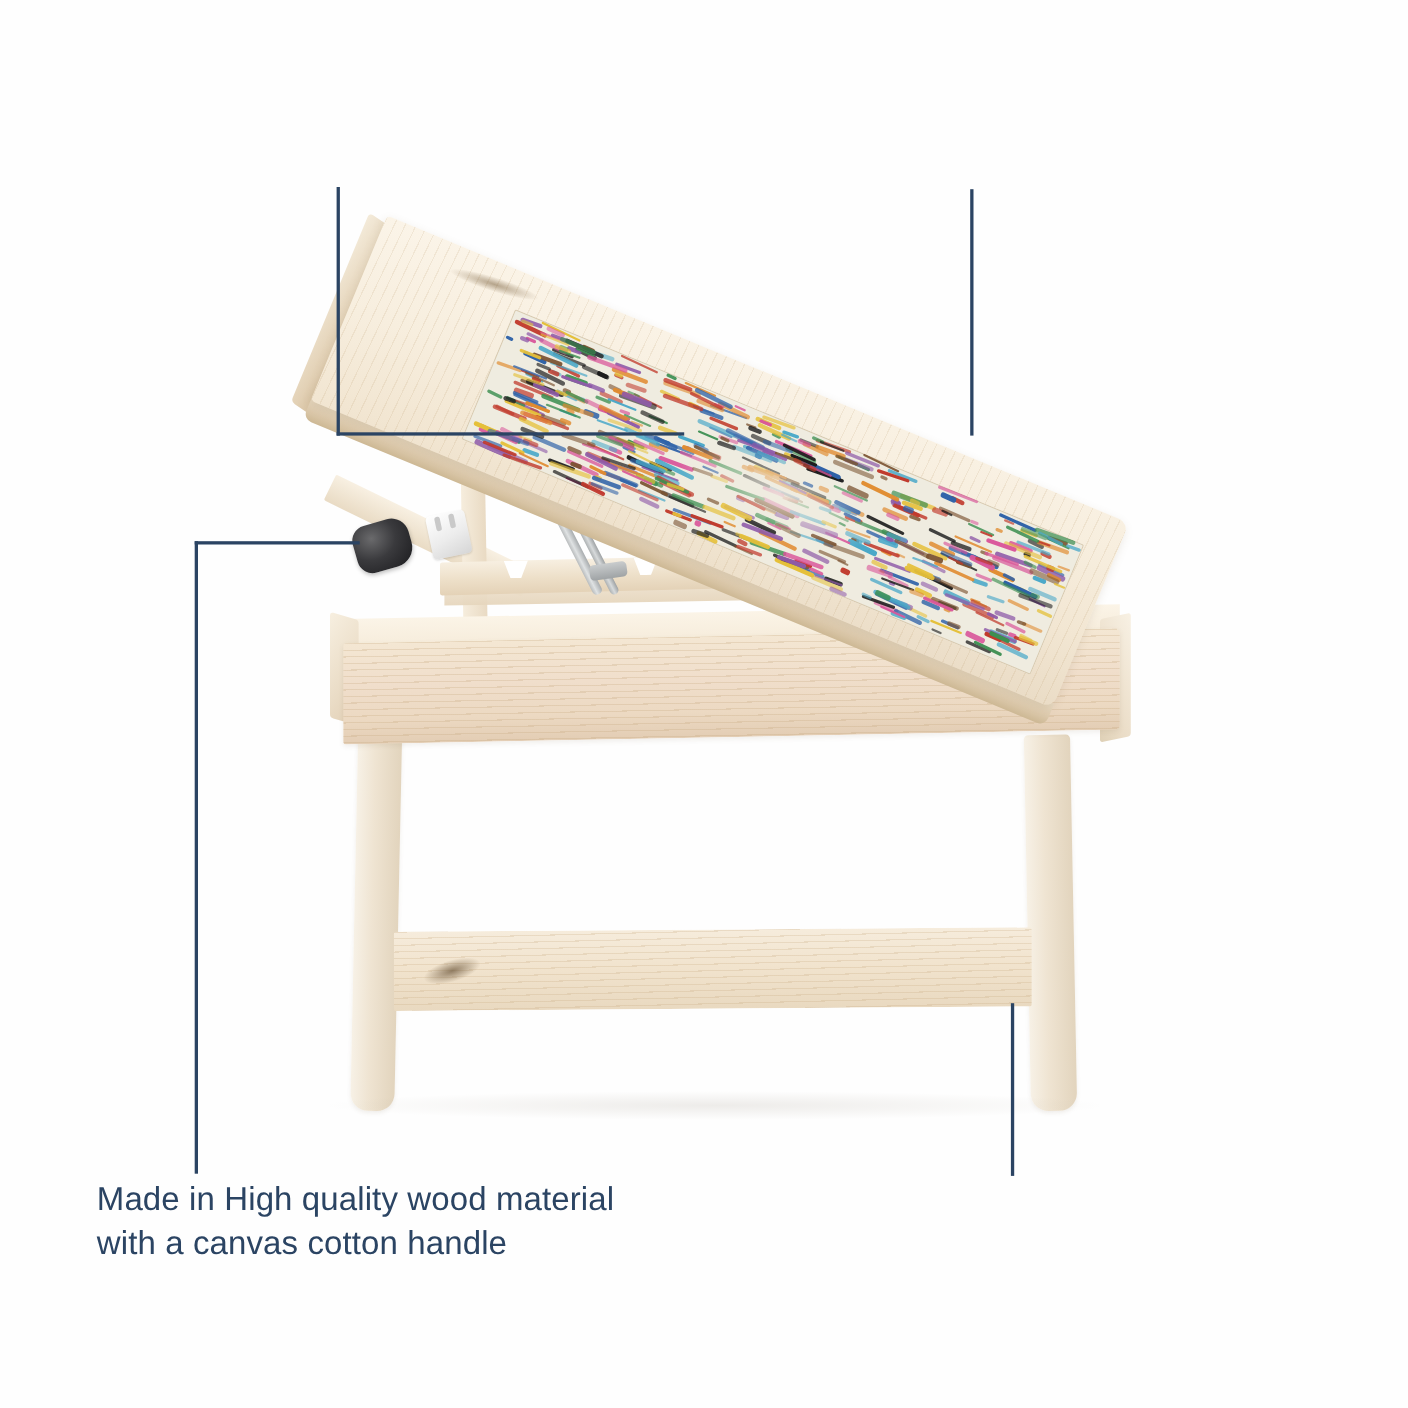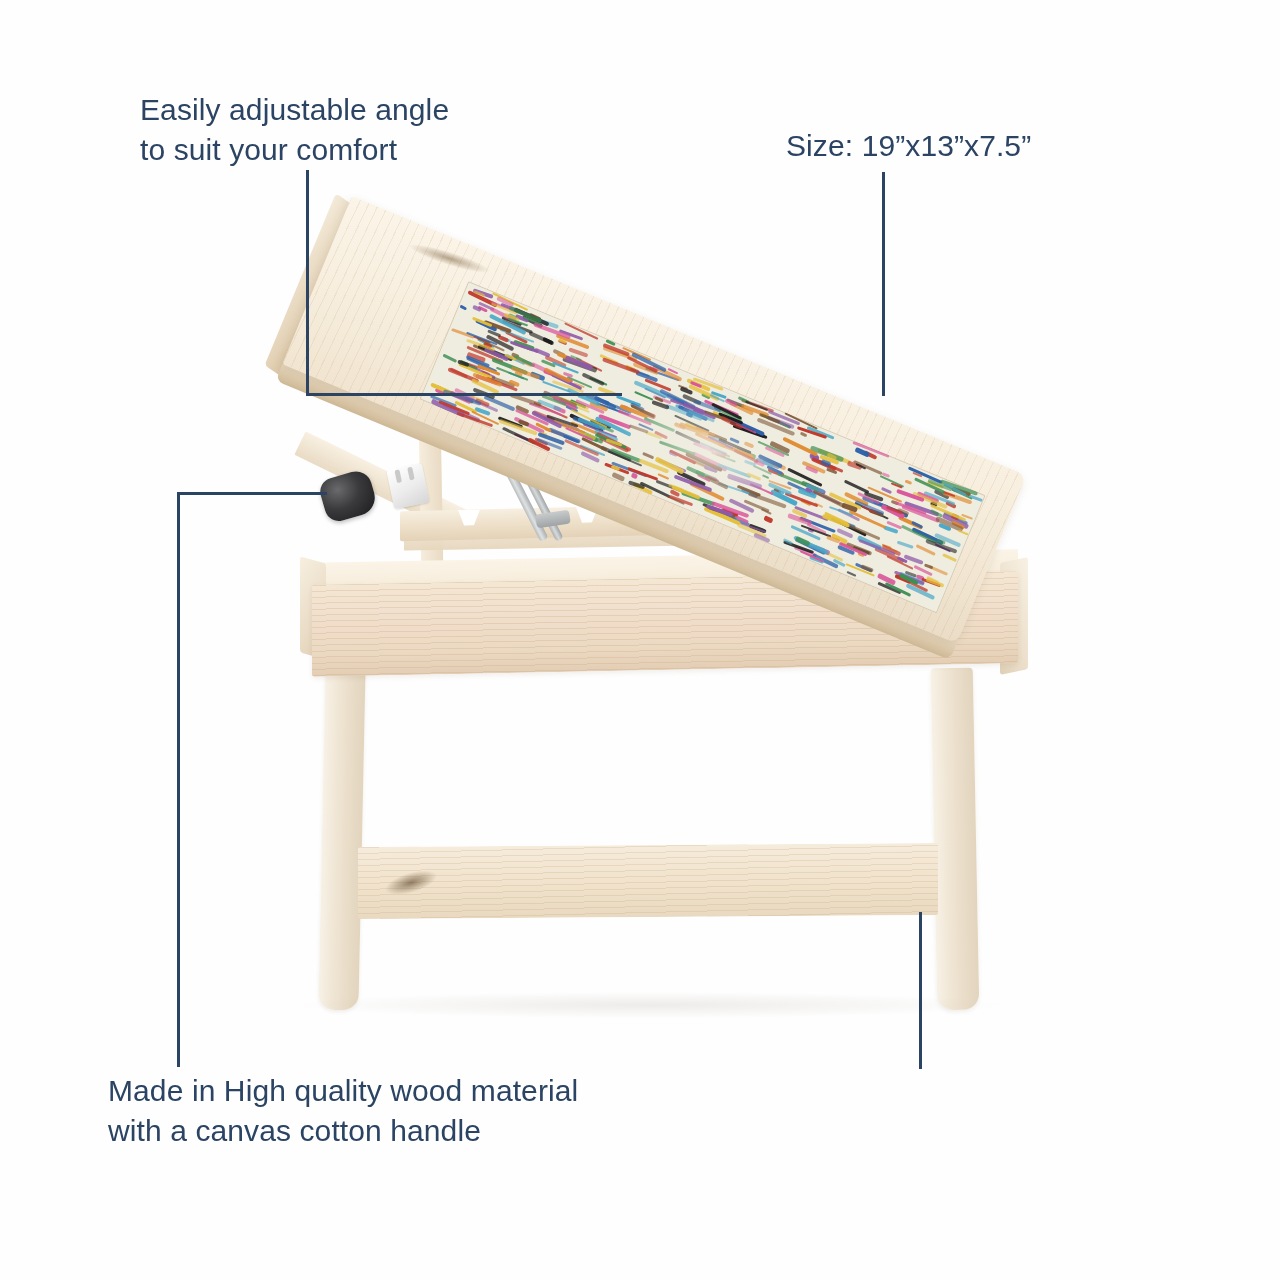--- a/index.html
+++ b/index.html
@@ -17,21 +17,21 @@
     position:absolute;
     color:#2b4463;
     font-size:30px;
     line-height:1.32;
     letter-spacing:.1px;
     white-space:pre-line;
     font-weight:400;
   }
   #callout-angle{left:140px;top:90px;}
   #callout-size{left:786px;top:126px;}
-  #callout-material{left:88px;top:1071px;margin-left:20px;}
+  #callout-material{left:88px;top:1071px;}
   #callout-fold{left:744px;top:1071px;}
 
   
   .lline{position:absolute;background:#2b4463;}
   .lv{width:3px;}
   .lh{height:3px;}
 
   
   #lead-angle-v{left:306px;top:170px;height:226px;}
   #lead-angle-h{left:306px;top:393px;width:316px;}
@@ -863,22 +863,19 @@
   <div class="lline lv" id="lead-angle-v"></div>
   <div class="lline lh" id="lead-angle-h"></div>
 
   <div class="lline lv" id="lead-size-v"></div>
 
   <div class="lline lh" id="lead-mat-h"></div>
   <div class="lline lv" id="lead-mat-v"></div>
 
   <div class="lline lv" id="lead-fold-v"></div>
 
-  <div class="callout" id="callout-angle">Easily adjustable angle
-to suit your comfort</div>
-
-  <div class="callout" id="callout-size">Size: 19”x13”x7.5”</div>
+
 
   <div class="callout" id="callout-material">Made in High quality wood material
 with a canvas cotton handle</div>
 
 
 </div>
 
 </body></html>

